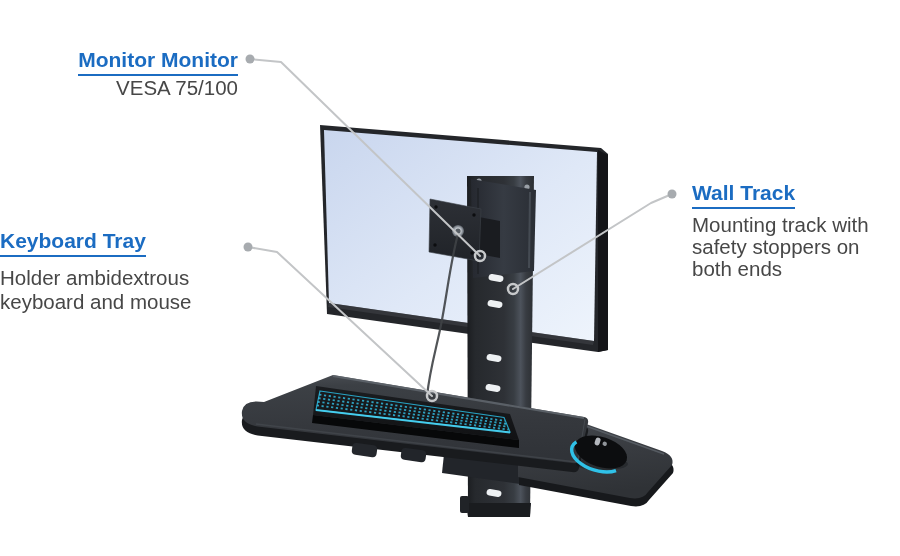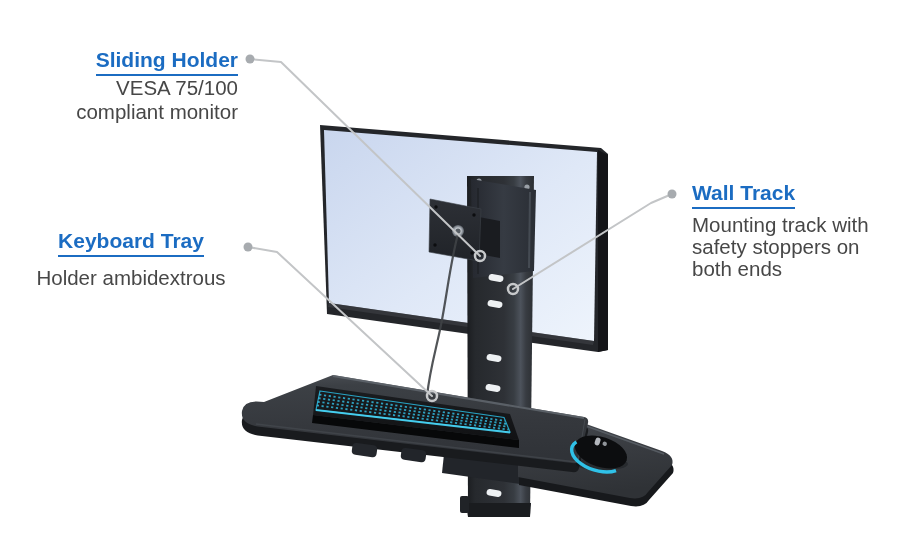--- a/index.html
+++ b/index.html
@@ -2,21 +2,21 @@
 <html><head>
 <meta charset="utf-8">
 <style>
   html,body{margin:0;padding:0;background:#fff;}
   .stage{position:relative;width:900px;height:556px;background:#fff;overflow:hidden;font-family:"Liberation Sans",sans-serif;}
   .stage svg{position:absolute;top:0;left:0;}
   .callout{position:absolute;}
   .co-title{display:inline-block;font-size:21px;font-weight:bold;color:#1b6cc2;padding-bottom:2px;border-bottom:2px solid #1b6cc2;}
   .co-desc{font-size:20.5px;line-height:24px;color:#474747;}
   .co-monitor{top:48px;left:0;width:238px;text-align:right;}
-  .co-keyboard{top:229px;left:12px;width:238px;text-align:center;}
+  .co-keyboard{top:229px;left:0;width:238px;text-align:left;}
   .co-keyboard .co-desc{margin-top:9px;}
   .co-wall{top:181px;left:692px;width:220px;text-align:left;}
   .co-wall .co-desc{margin-top:5px;line-height:22px;}
 </style>
 </head>
 <body>
 
 <div class="stage">
 <svg width="900" height="556" viewBox="0 0 900 556">
   <defs>
@@ -157,31 +157,31 @@
     <circle cx="672" cy="194" r="4.5"></circle>
   </g>
   <g stroke="#c7c9cb" stroke-width="2.5" fill="none">
     <circle cx="480" cy="256" r="5"></circle>
     <circle cx="432" cy="396" r="5"></circle>
     <circle cx="513" cy="289" r="5"></circle>
   </g>
 </svg>
 
 <div class="callout co-monitor">
-  <div class="co-title">Sliding Holder</div>
+  <div class="co-title">Monitor Monitor</div>
   <div class="co-desc">
     <div>VESA 75/100</div>
-    <div>compliant monitor</div>
   </div>
 </div>
 
 <div class="callout co-keyboard">
   <div class="co-title">Keyboard Tray</div>
   <div class="co-desc">
     <div>Holder ambidextrous</div>
+    <div>keyboard and mouse</div>
   </div>
 </div>
 
 <div class="callout co-wall">
   <div class="co-title">Wall Track</div>
   <div class="co-desc">
     <div>Mounting track with</div>
     <div>safety stoppers on</div>
     <div>both ends</div>
   </div>

